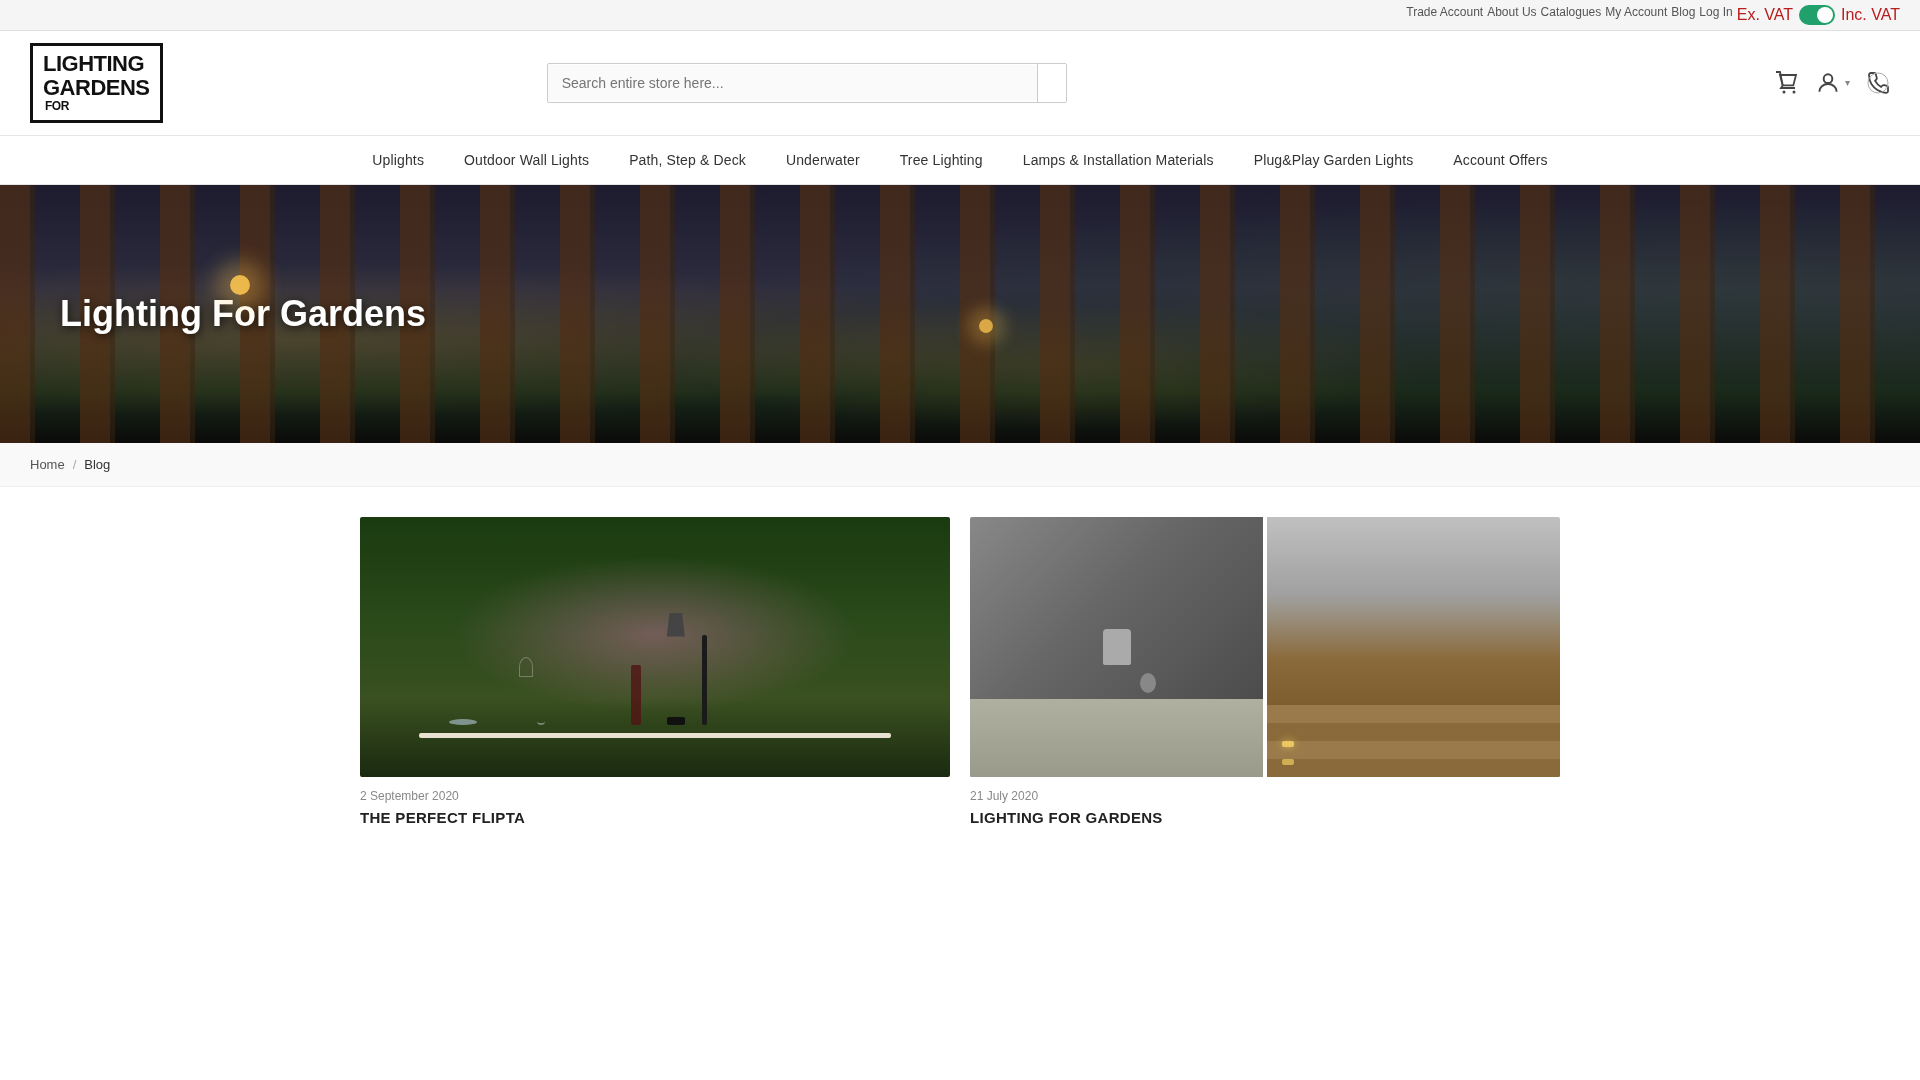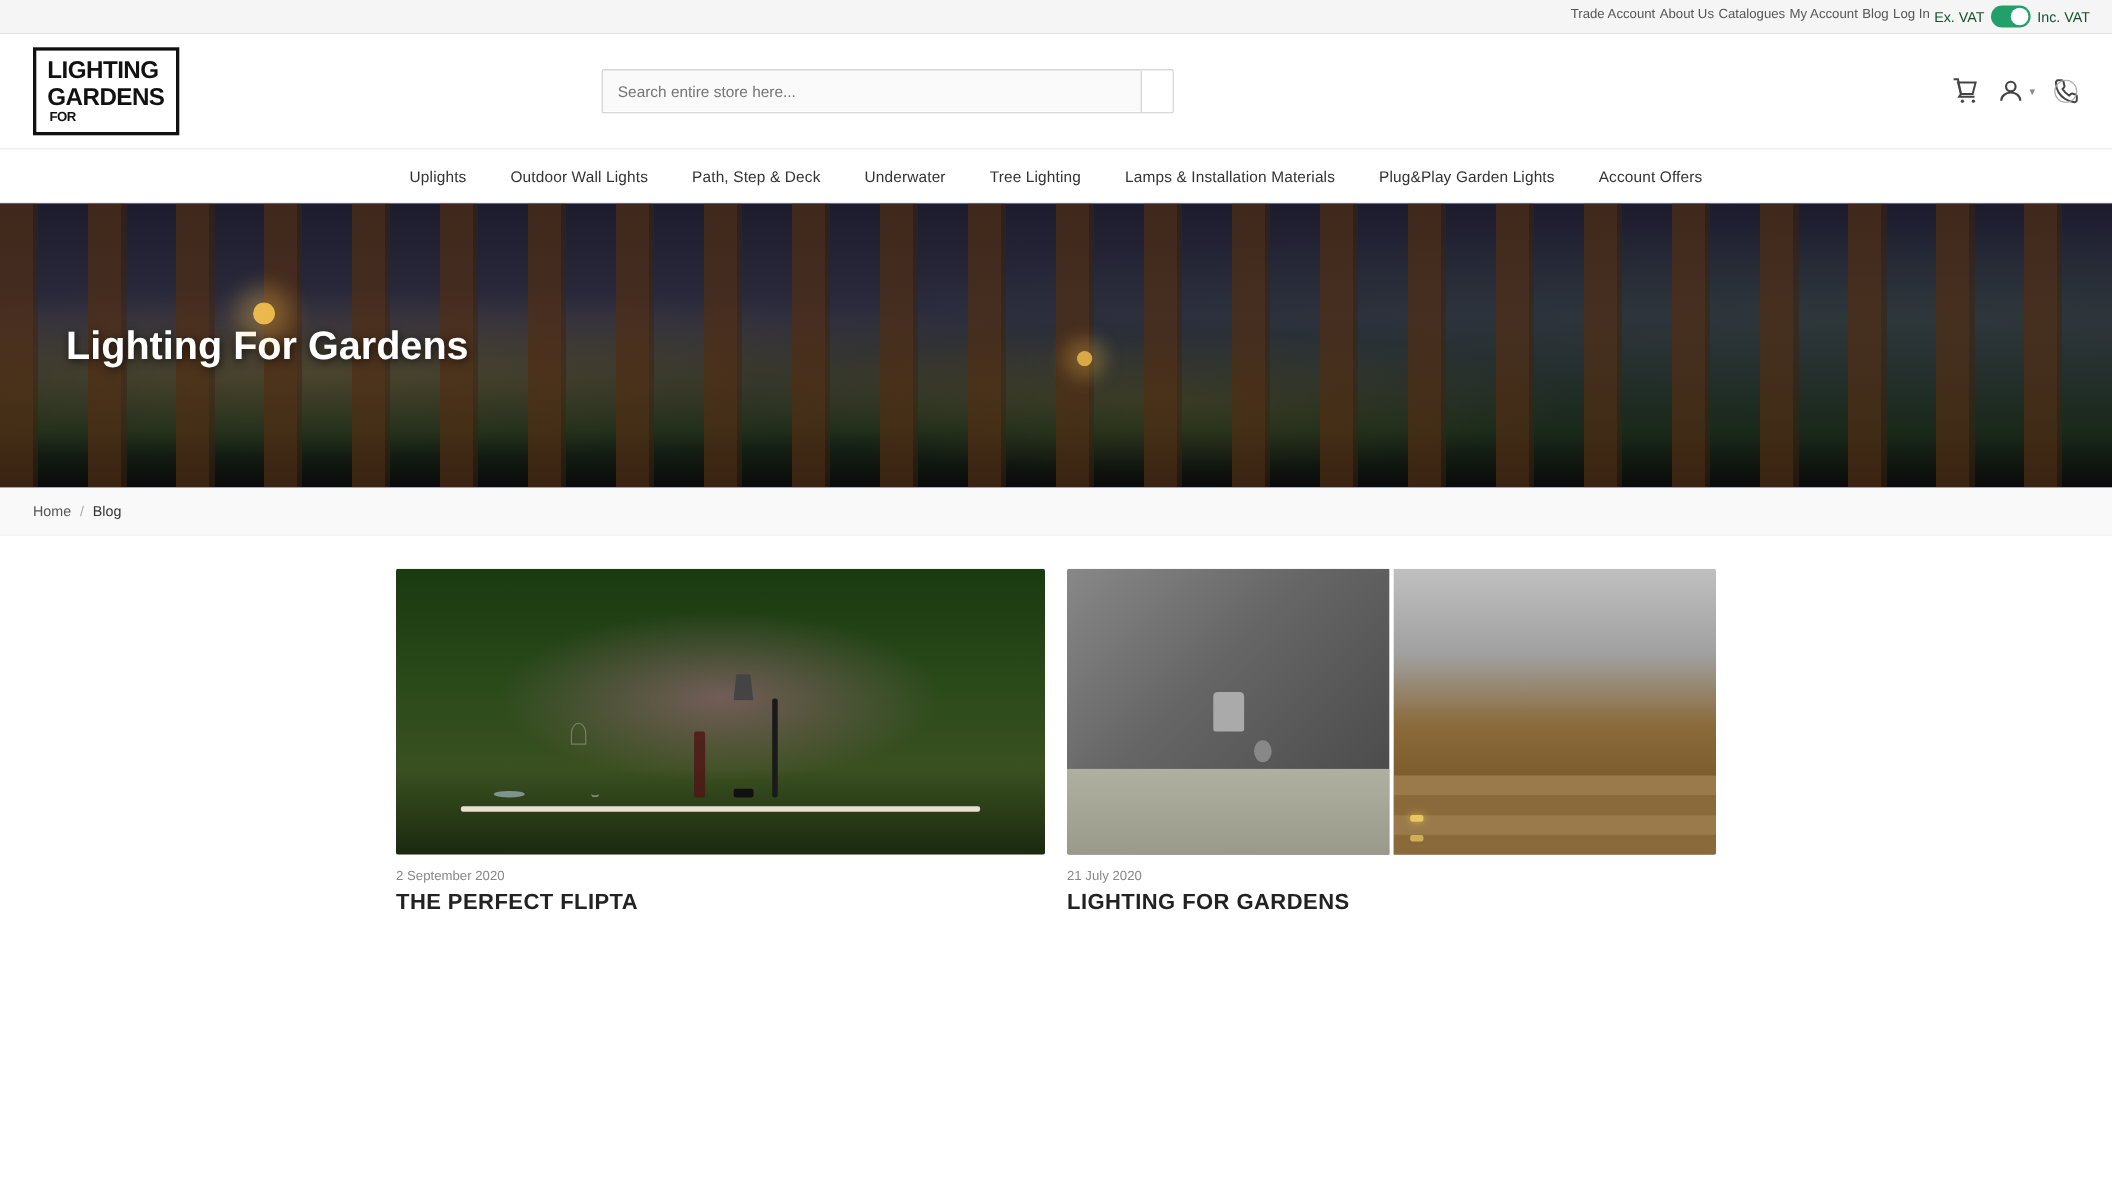--- a/index.html
+++ b/index.html
@@ -16,21 +16,21 @@
       gap: 4px;
       font-size: 12px;
       color: #555;
     }
     .top-bar a { color: #555; text-decoration: none; cursor: pointer; }
     .vat-toggle {
       display: flex;
       align-items: center;
       gap: 6px;
     }
-    .vat-label { font-size: 13px; color: #14532d; }
+    .vat-label { font-size: 16px; color: #b91c1c; }
     .toggle-switch {
       width: 36px;
       height: 20px;
       background: #22a06b;
       border-radius: 10px;
       position: relative;
       cursor: pointer;
     }
     .toggle-switch::after {
       content: '';
@@ -203,21 +203,21 @@
       padding: 30px 30px 50px;
       background: #fff;
     }
 
     .blog-card-date {
       font-size: 12px;
       color: #888;
       margin-bottom: 6px;
     }
     .blog-card-title {
-      font-size: 20px;
+      font-size: 15px;
       font-weight: 700;
       color: #222;
       text-transform: uppercase;
       letter-spacing: 0.02em;
     }
 
     
     .posts-row {
       display: flex;
       gap: 20px;

